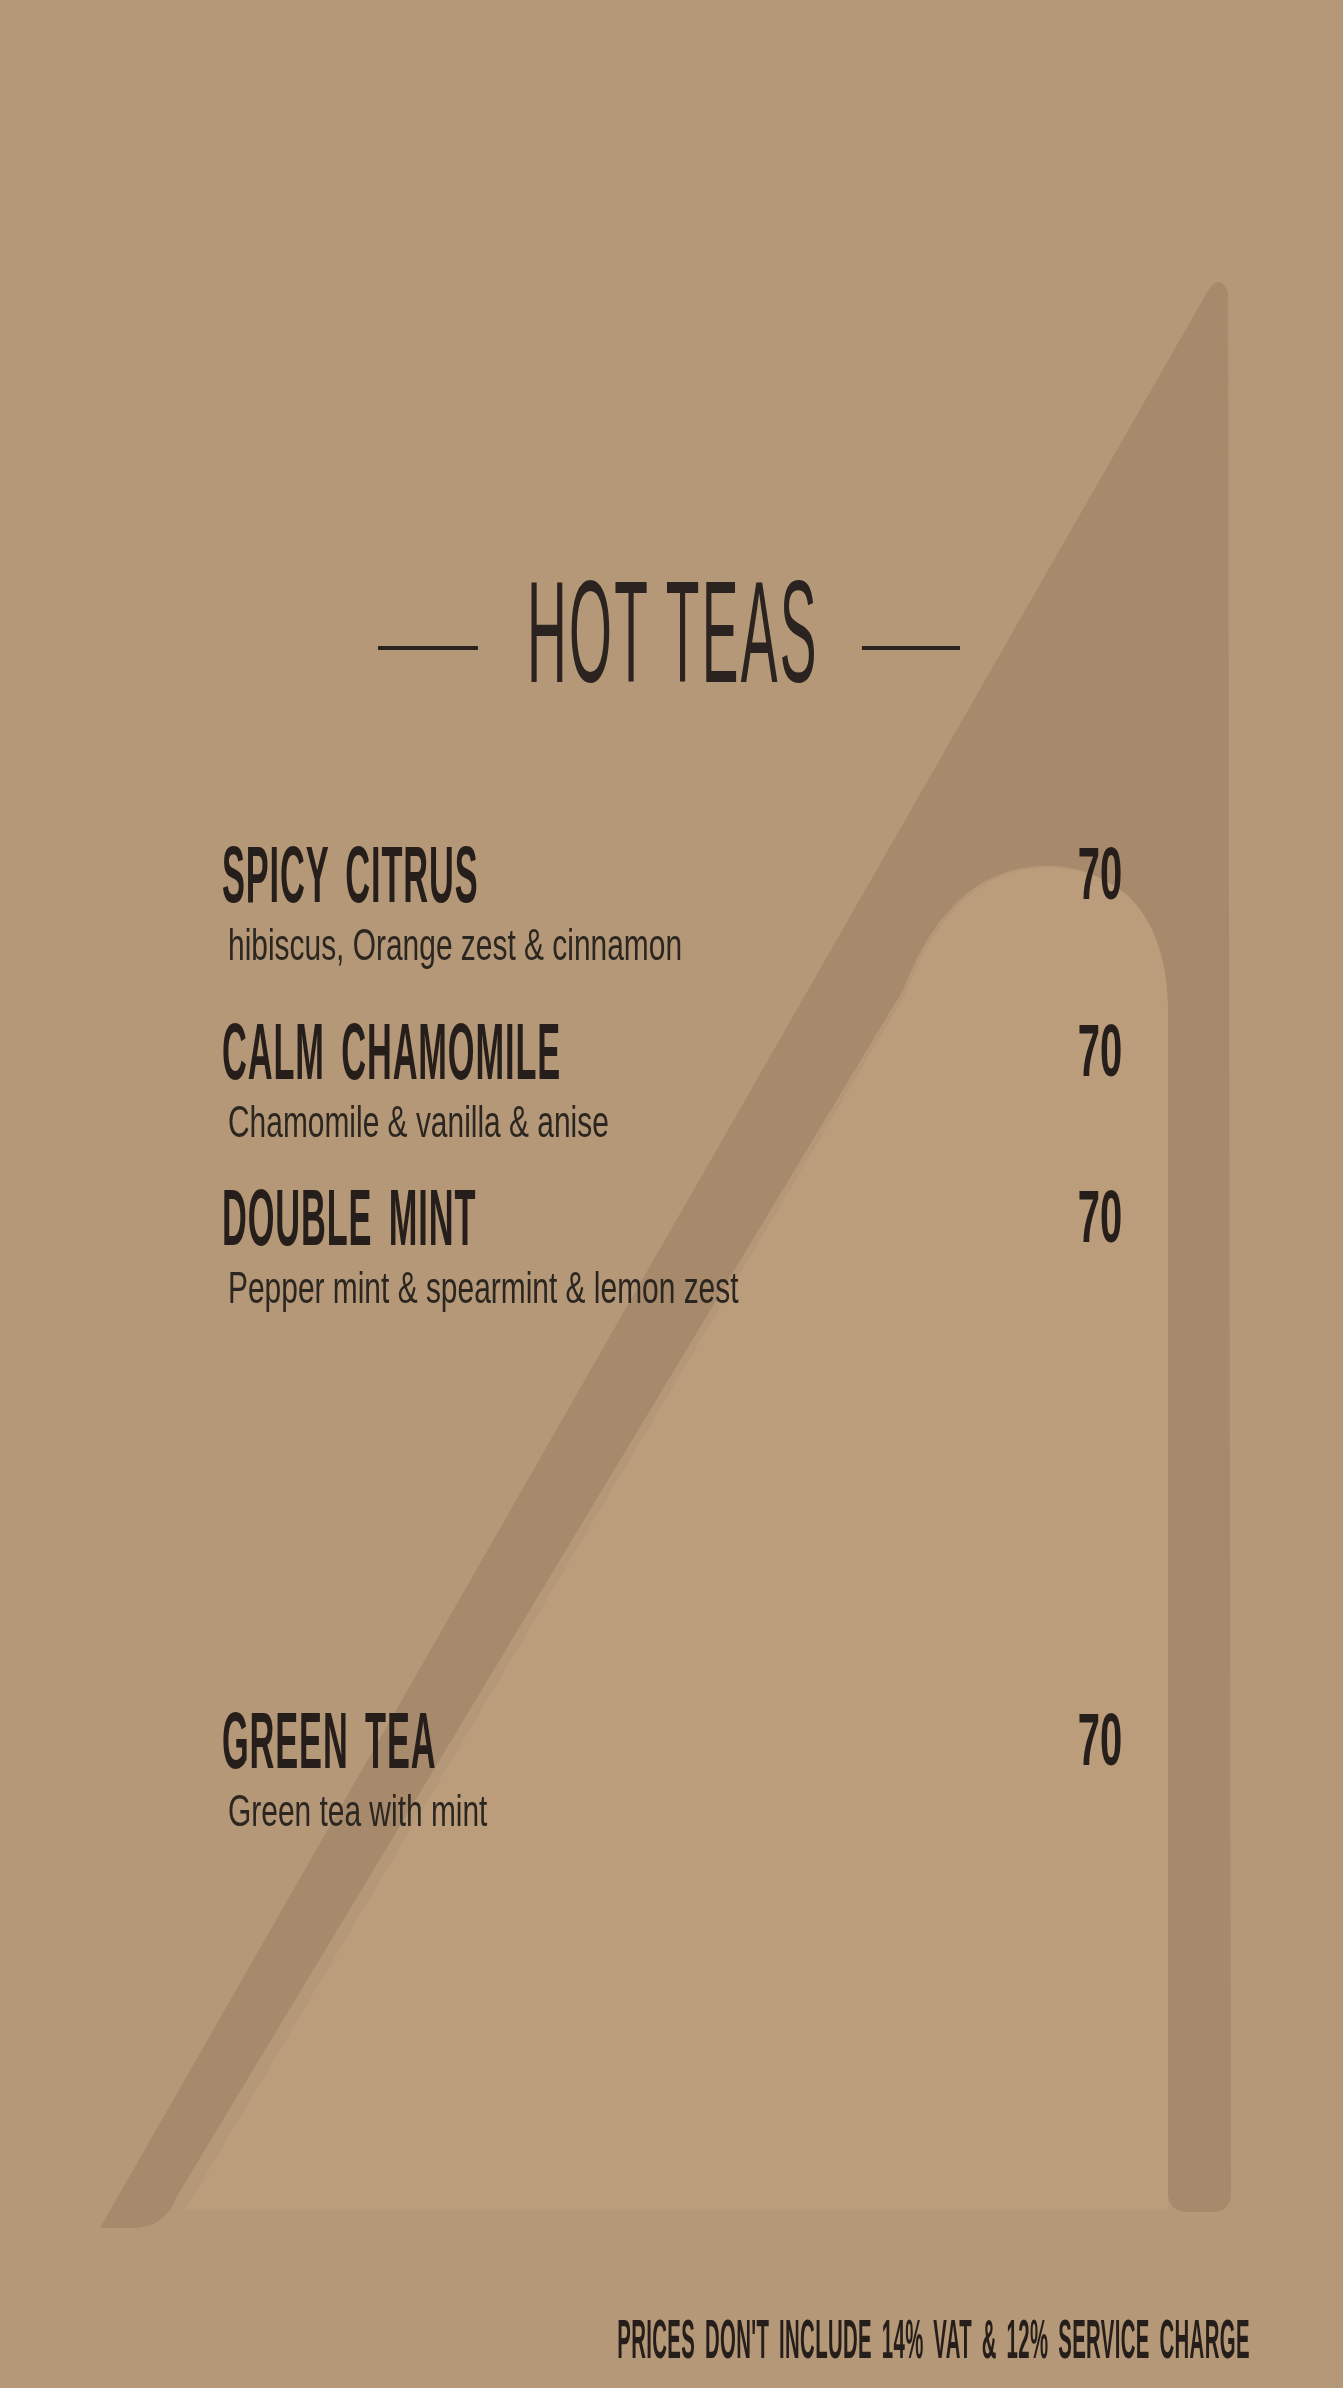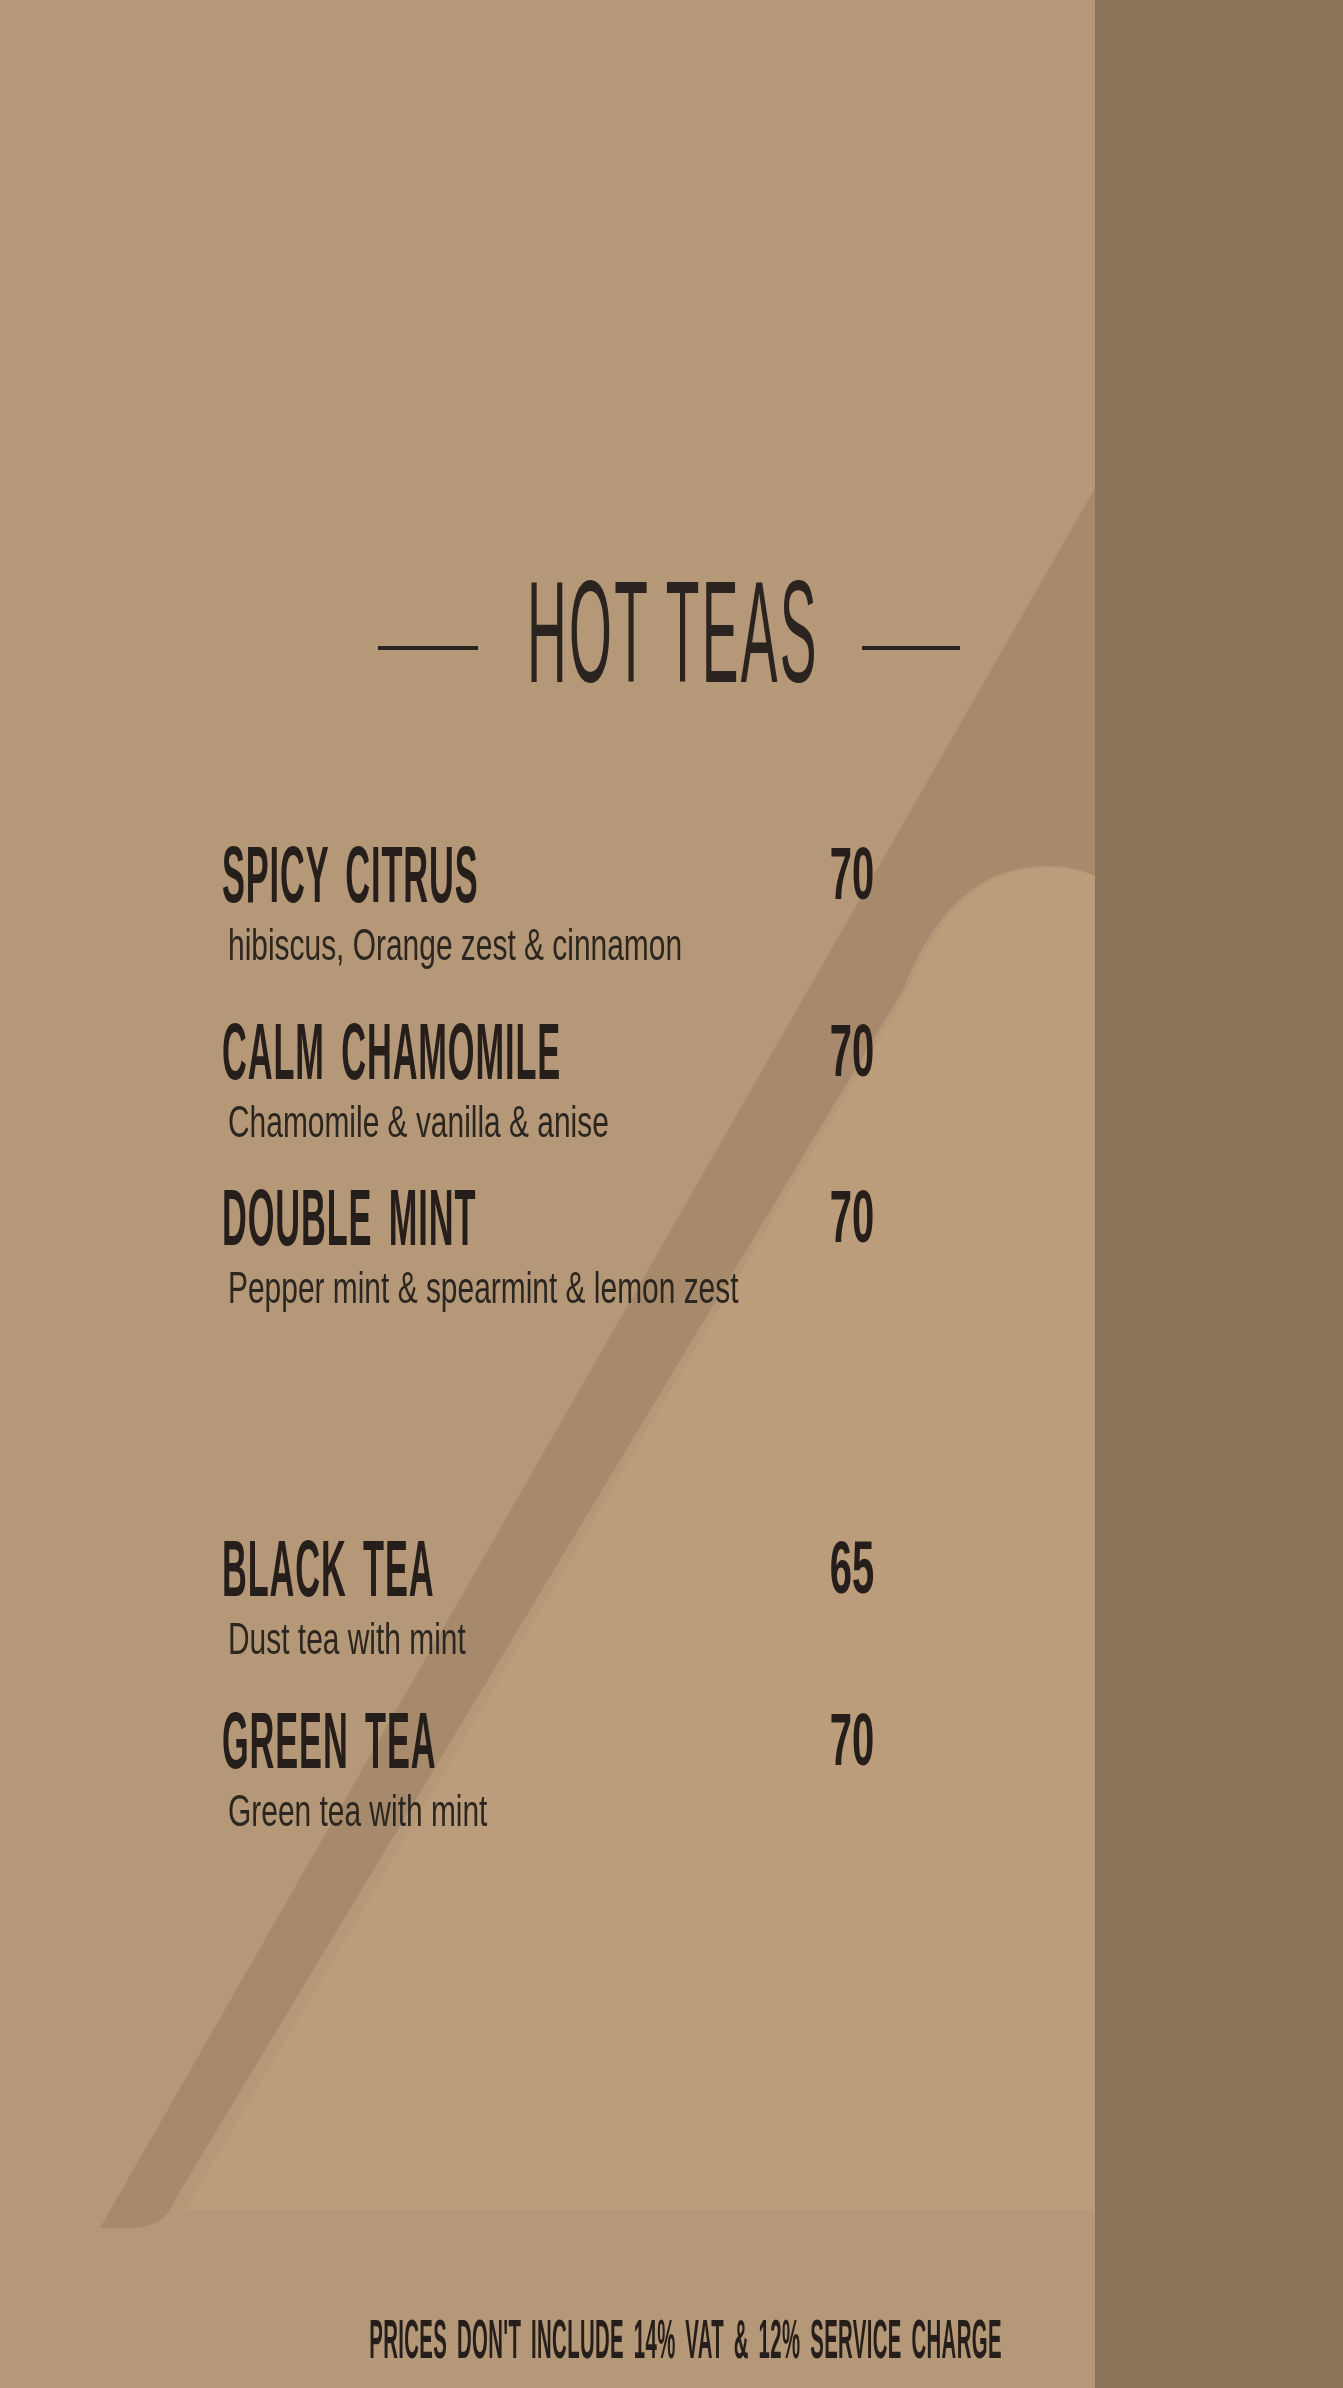--- a/index.html
+++ b/index.html
@@ -1,18 +1,18 @@
 <!DOCTYPE html>
 <html><head>
 <meta charset="utf-8">
 <style>
   html, body { margin: 0; padding: 0; background: #8a7358; }
   .page {
     position: relative;
-    width: 1095px;
+    width: 1343px;
     height: 2388px;
     background: #b59877;
     overflow: hidden;
     font-family: "Liberation Sans", sans-serif;
   }
   .watermark {
     position: absolute;
     left: 0; top: 0;
     width: 1343px; height: 2388px;
     pointer-events: none;
@@ -137,25 +137,20 @@
     <div class="item-price">70</div>
   </div>
 
   <div class="menu-item" style="top:1178px">
     <div class="item-name">DOUBLE MINT</div>
     <div class="item-desc">Pepper mint &amp; spearmint &amp; lemon zest</div>
     <div class="item-price">70</div>
   </div>
 
 
-  <div class="menu-item" style="top:1529px">
-    <div class="item-name">BLACK TEA</div>
-    <div class="item-desc">Dust tea with mint</div>
-    <div class="item-price">65</div>
-  </div>
 
   <div class="menu-item" style="top:1701px">
     <div class="item-name">GREEN TEA</div>
     <div class="item-desc">Green tea with mint</div>
     <div class="item-price">70</div>
   </div>
 
   <div class="footer-note">PRICES DON'T INCLUDE 14% VAT &amp; 12% SERVICE CHARGE</div>
 
 </div>

